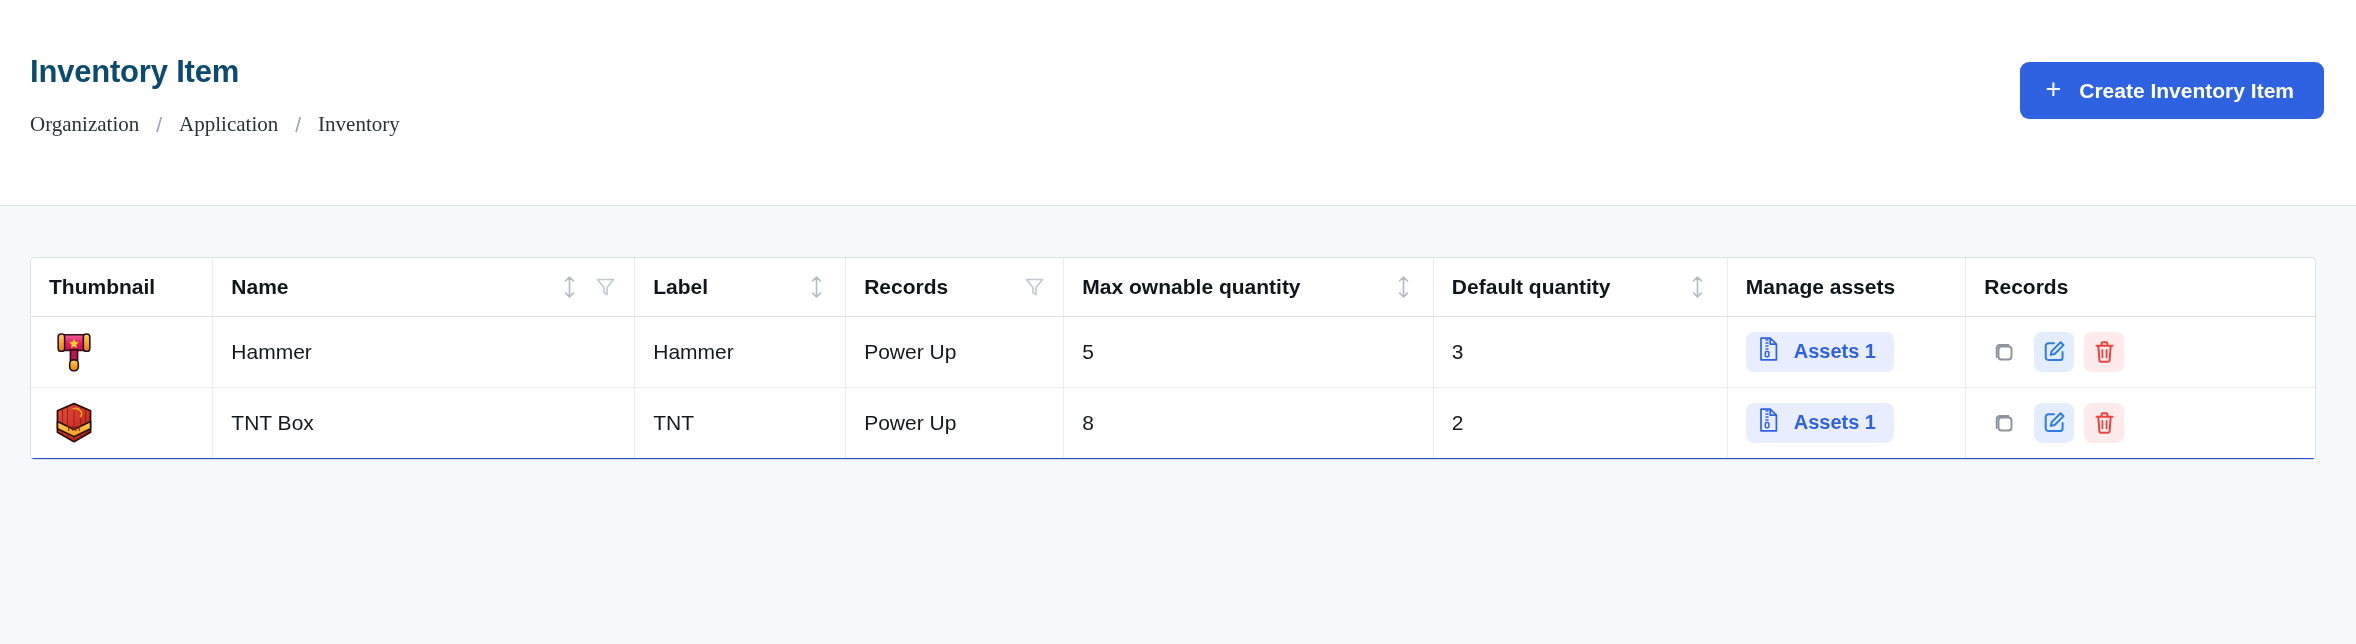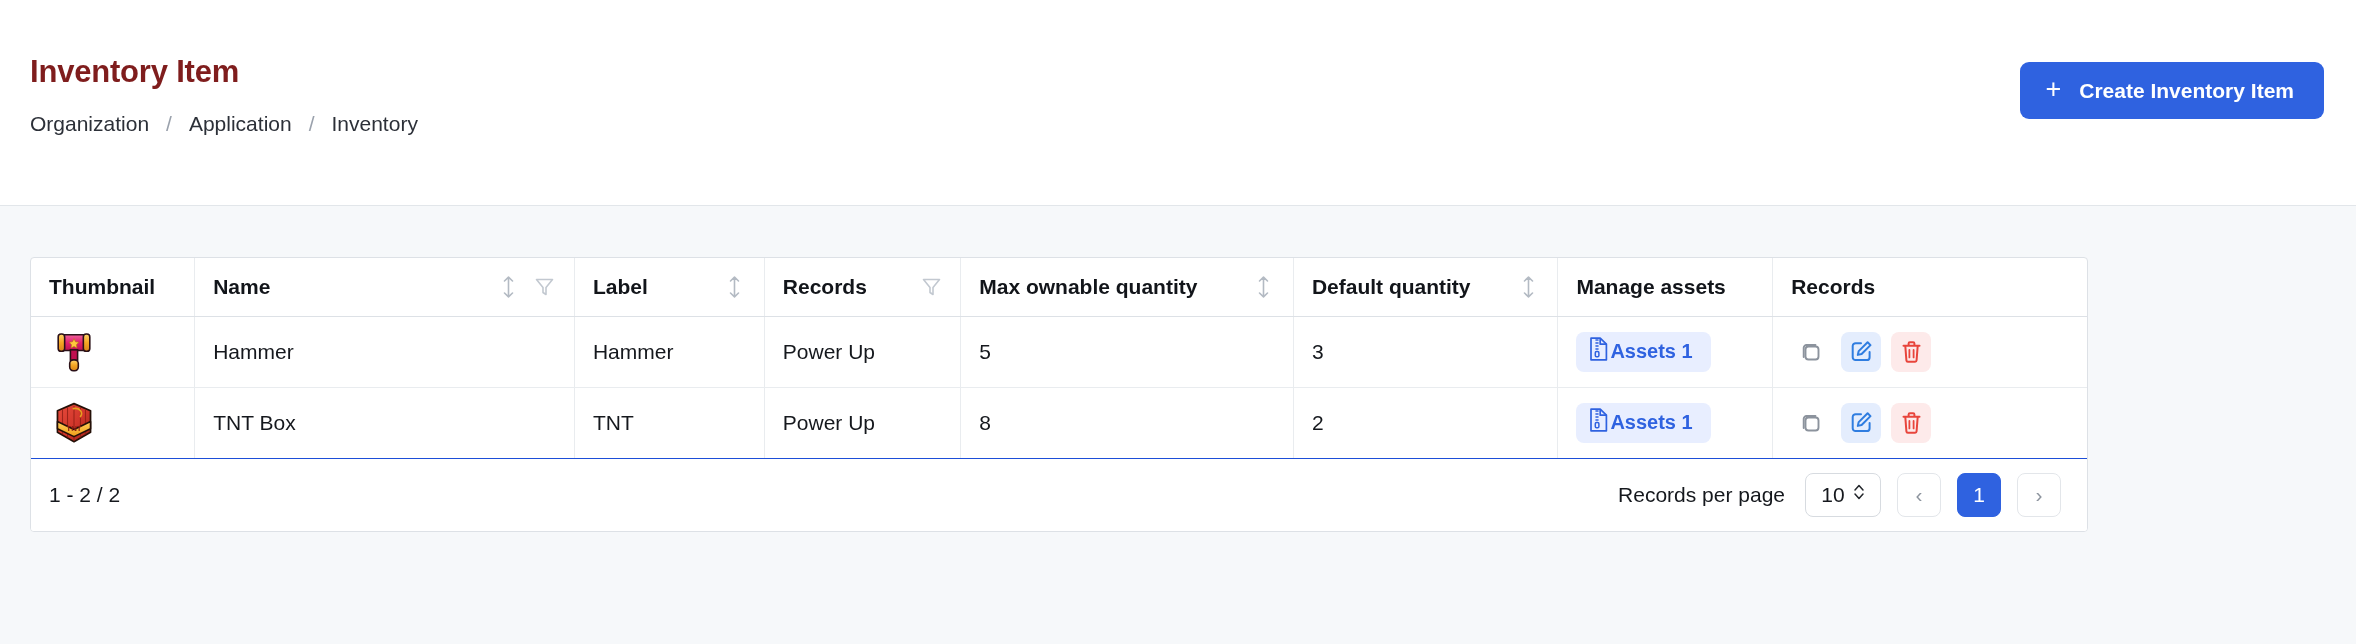--- a/index.html
+++ b/index.html
@@ -12,49 +12,49 @@
 
   
   .page-header {
     position: absolute; left: 0; top: 0;
     width: 2356px; height: 206px;
     background: #ffffff;
     border-bottom: 1px solid #e2e6ea;
   }
   .page-title {
     position: absolute; left: 30px; top: 54px;
-    font-size: 31px; font-weight: bold; color: #7f1d1d;
+    font-size: 31px; font-weight: bold; color: #0c4a6e;
     letter-spacing: -0.2px;
   }
   .breadcrumb {
     position: absolute; left: 30px; top: 112px;
     display: flex; align-items: center; gap: 0px;
     font-size: 21px; color: #2c3038;
   }
-  .breadcrumb .crumb { padding: 0; white-space: nowrap; }
+  .breadcrumb .crumb { padding: 0; white-space: nowrap; font-family: Liberation Serif, serif; }
   .breadcrumb .sep { color: #9aa1ac; padding: 0 17px; }
 
   .create-btn {
     position: absolute; right: 32px; top: 62px;
     height: 57px; padding: 0 30px 0 25px;
     background: #2f62e0; border: none; border-radius: 9px;
     color: #ffffff; font-size: 21px; font-weight: bold;
     font-family: "Liberation Sans", sans-serif;
     display: flex; align-items: center; gap: 18px;
     cursor: pointer;
   }
   .create-btn .plus {
     font-size: 27px; font-weight: normal; line-height: 1;
     position: relative; top: -1px;
   }
 
   
   .table-card {
     position: absolute; left: 30px; top: 257px;
-    width: 2058px;
+    width: 2286px;
     background: #ffffff;
     border: 1px solid #dde1e6;
     border-radius: 4px;
     overflow: hidden;
   }
   table { width: 100%; border-collapse: collapse; table-layout: fixed; }
 
   thead th {
     height: 58px;
     border-bottom: 1px solid #dde1e6;
@@ -84,21 +84,21 @@
     vertical-align: middle;
   }
   tbody td:last-child { border-right: none; }
   tbody tr:last-child td { border-bottom: 1px solid #1d4ed8; }
 
   .thumb-cell { padding-left: 20px; }
   .thumb { width: 46px; height: 46px; display: block; }
 
   
   .assets-chip {
-    display: inline-flex; align-items: center; gap: 2px;
+    display: inline-flex; align-items: center; gap: 16px;
     height: 40px; padding: 0 18px 0 13px;
     background: #e8eeff; border-radius: 8px;
     color: #2f62e0; font-size: 20px; font-weight: bold;
     cursor: pointer; white-space: nowrap;
   }
 
   
   .actions-wrap { display: flex; align-items: center; gap: 10px; }
   .act {
     width: 40px; height: 40px; border-radius: 8px;
@@ -400,36 +400,13 @@
                 <path d="M5.3 5.8 L6.4 20.3 A1.5 1.5 0 0 0 7.9 21.7 H15.1 A1.5 1.5 0 0 0 16.6 20.3 L17.7 5.8" fill="none" stroke="#e8453c" stroke-width="2" stroke-linejoin="round"></path>
                 <path d="M9.4 10 V17.4 M13.6 10 V17.4" stroke="#e8453c" stroke-width="1.8" stroke-linecap="round"></path>
               </svg>
             </span>
           </div>
         </td>
       </tr>
     </tbody>
   </table>
 
-  <div class="table-footer">
-    <span class="rec-count">1 - 2 / 2</span>
-    <div class="footer-right">
-      <span class="rpp-label">Records per page</span>
-      <span class="rpp-select">
-        <span>10</span>
-        <span>
-          <svg width="12" height="20" viewBox="0 0 12 20">
-            <path d="M2 8 L6 3.5 L10 8 M2 12 L6 16.5 L10 12" fill="none" stroke="#23262b" stroke-width="1.5" stroke-linecap="round" stroke-linejoin="round"></path>
-          </svg>
-        </span>
-      </span>
-      <span class="pg-btn">
-        <span>‹</span>
-      </span>
-      <span class="pg-btn active">
-        <span>1</span>
-      </span>
-      <span class="pg-btn">
-        <span>›</span>
-      </span>
-    </div>
-  </div>
 </div>
 
 </body></html>

